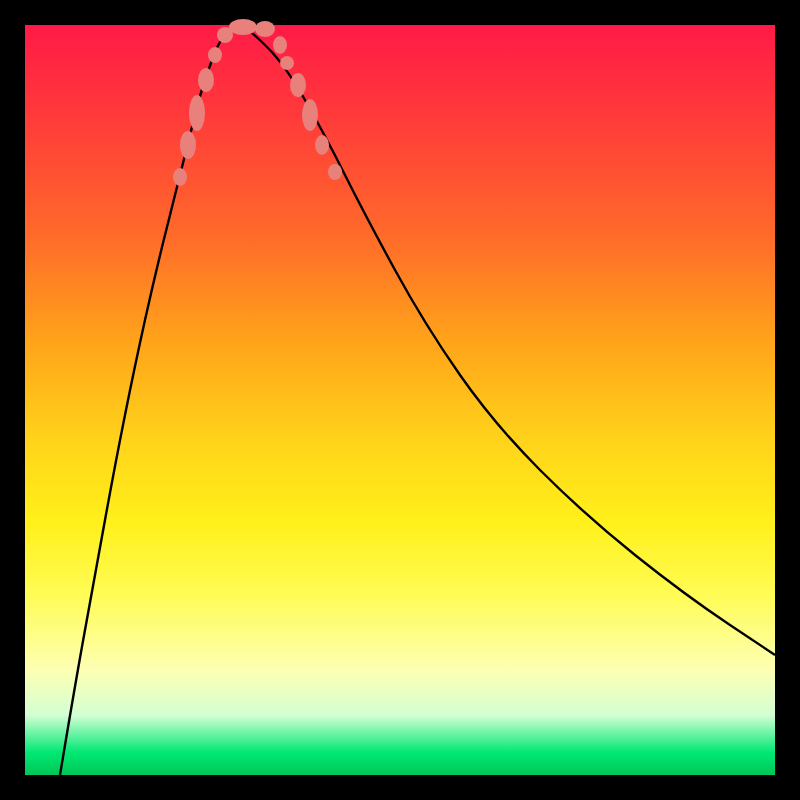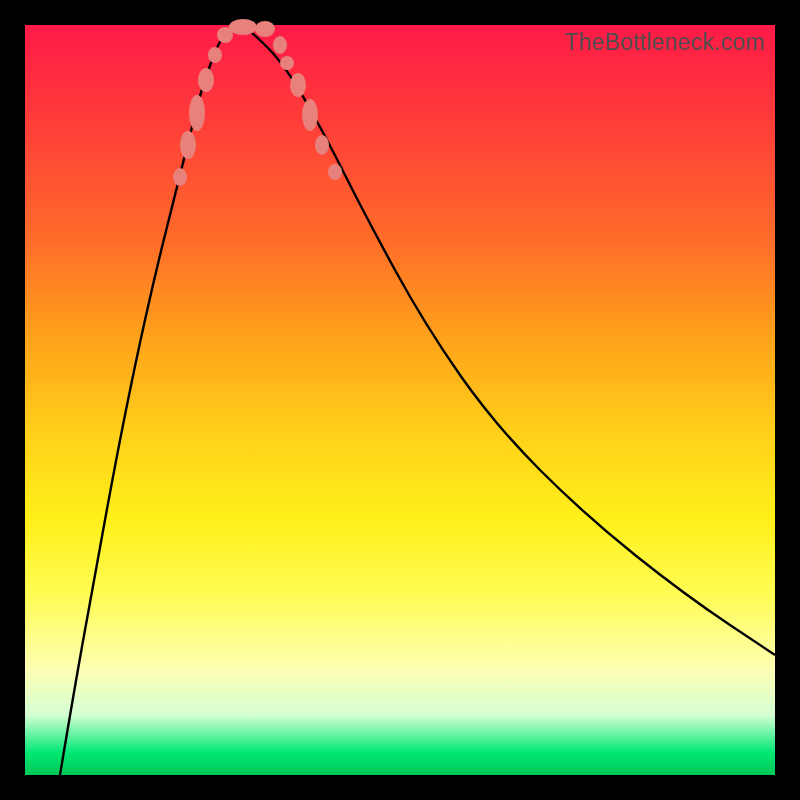--- a/index.html
+++ b/index.html
@@ -68,15 +68,14 @@
           <ellipse cx="240" cy="4" rx="10" ry="8" fill="#e8817b"></ellipse>
           <ellipse cx="255" cy="20" rx="7" ry="9" fill="#e8817b"></ellipse>
           <ellipse cx="262" cy="38" rx="7" ry="7" fill="#e8817b"></ellipse>
           <ellipse cx="273" cy="60" rx="8" ry="12" fill="#e8817b"></ellipse>
           <ellipse cx="285" cy="90" rx="8" ry="16" fill="#e8817b"></ellipse>
           <ellipse cx="297" cy="120" rx="7" ry="10" fill="#e8817b"></ellipse>
           <ellipse cx="310" cy="147" rx="7" ry="8" fill="#e8817b"></ellipse>
         </g>
     </svg>
 
-    <div class="watermark">TheBottleneck.com</div>
   </div>
 </div>
 
 </body></html>

